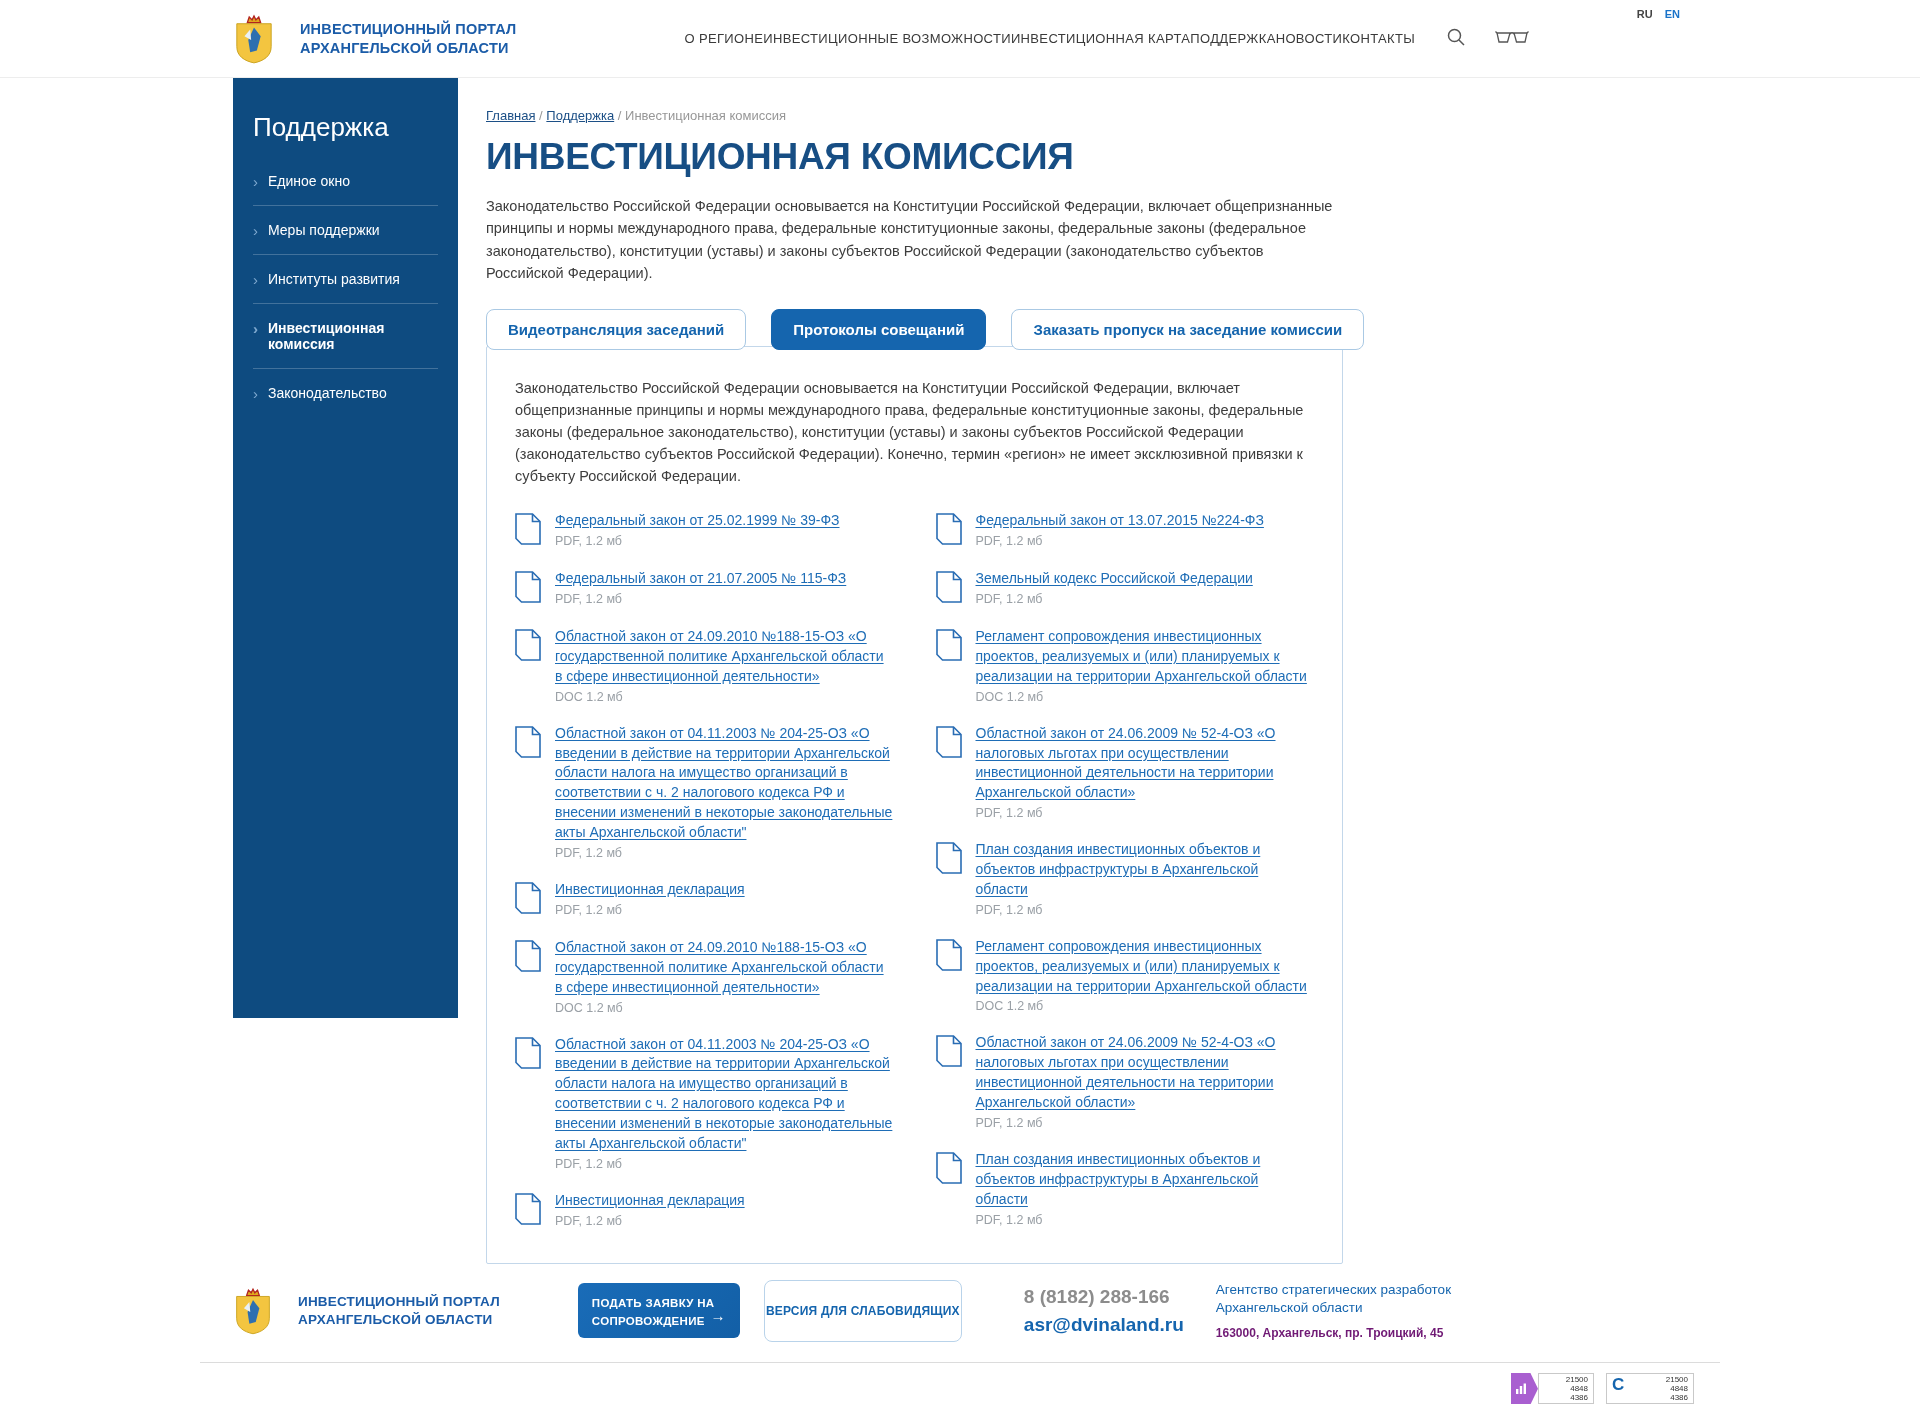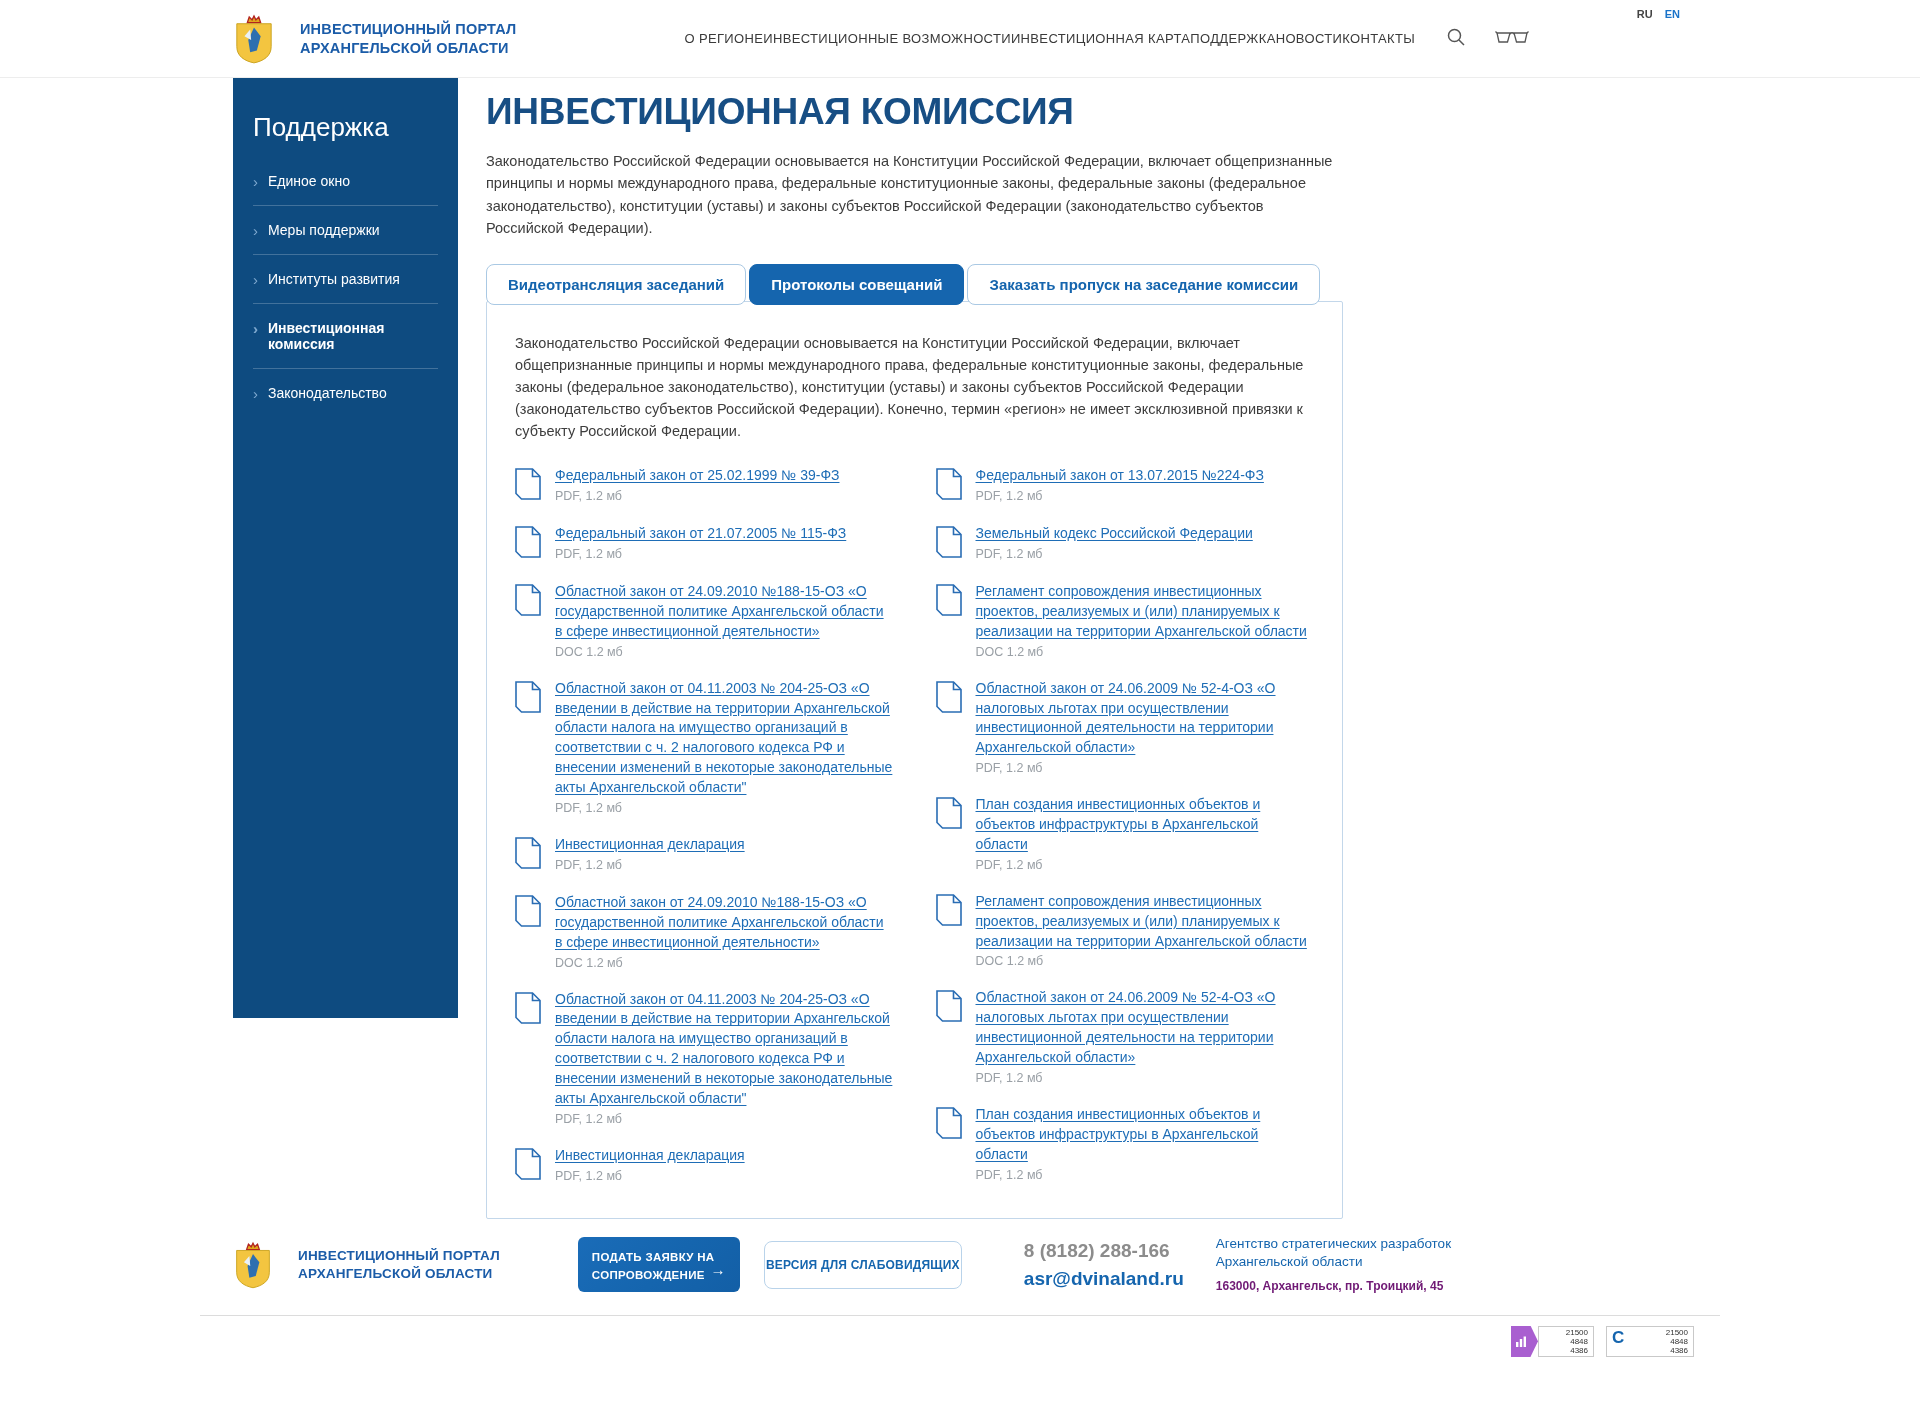--- a/index.html
+++ b/index.html
@@ -31,21 +31,21 @@
   .side-item .chev { color:#7fa9cf; font-size:15px; line-height:1; margin-top:1px; }
   .side-item.active { font-weight:700; }
 
   
   .main { margin-left:28px; width:857px; }
   .breadcrumb { margin-top:30px; font-size:13px; color:#979797; }
   .breadcrumb a { color:#1c4f86; text-decoration:underline; }
   .page-title { margin:13px 0 17px; font-size:37px; font-weight:700; color:#174e84; letter-spacing:-.3px; }
   .intro { font-size:14.5px; line-height:1.55; color:#3d3d3d; margin-bottom:24px; }
 
-  .tabs { display:flex; gap:3px; position:relative; z-index:2; }
+  .tabs { display:flex; gap:25px; position:relative; z-index:2; }
   .tab { border:1px solid #aac9e4; border-radius:8px; background:#fff; color:#1565ae;
     font-size:15px; font-weight:700; padding:11px 21px; white-space:nowrap; cursor:pointer; }
   .tab.active { background:#1565ae; border-color:#1565ae; color:#fff; }
 
   .panel { margin-top:-4px; border:1px solid #c3d7ea; border-radius:2px;
     padding:30px 28px 20px; height:918px; overflow:hidden; background:#fff; }
   .panel-text { font-size:14.5px; line-height:1.52; color:#3d3d3d; margin-bottom:24px; }
   .docs { display:grid; grid-template-columns:1fr 1fr; column-gap:42px; }
   .doc-col { display:flex; flex-direction:column; gap:20px; }
   .doc-item { display:flex; gap:14px; }
@@ -55,21 +55,21 @@
   .doc-meta { color:#9aa0a6; font-size:12.5px; margin-top:3px; }
 
   
   .footer-main { display:flex; align-items:center; margin:16px 0 0 233px; }
   .footer-logo-title { color:#1b5ca8; font-weight:700; font-size:13.5px; line-height:1.3; letter-spacing:.2px; }
   .btn-apply { margin-left:78px; width:162px; height:55px; border:none; border-radius:6px;
     background:linear-gradient(135deg,#1a6cb8 0%,#1565ae 55%,#135fa6 100%);
     color:#fff; font-family:inherit; font-size:11.5px; font-weight:700; letter-spacing:.3px;
     text-align:left; padding:12px 14px; position:relative; line-height:1.55; cursor:pointer; }
   .btn-apply .arrow { position:absolute; right:14px; bottom:11px; font-size:15px; font-weight:400; }
-  .btn-access { margin-left:24px; width:198px; height:48px; background:#fff;
+  .btn-access { margin-left:24px; width:198px; height:62px; background:#fff;
     border:1px solid #b9d3ea; border-radius:8px; color:#1565ae; font-family:inherit;
     font-size:12px; font-weight:700; letter-spacing:.2px; cursor:pointer; }
   .contacts { margin-left:62px; }
   .phone { font-size:19px; font-weight:700; color:#8c8c8c; }
   .email { display:block; font-size:19px; font-weight:700; color:#1565ae; margin-top:6px; text-decoration:none; }
   .agency { margin-left:32px; font-size:13.5px; color:#1565ae; line-height:1.35; }
   .address { margin-top:7px; color:#701a75; font-weight:700; font-size:12px; }
 
   .footer-divider { border-top:1px solid #dcdcdc; margin:20px 200px 0; }
   .footer-counters { display:flex; justify-content:flex-end; gap:12px; margin:10px 226px 0 0; }
@@ -165,20 +165,27 @@
 
         <div class="side-item">
           <span class="chev">›</span>
           <span>Законодательство</span>
         </div>
       </div>
   </aside>
 
   <main class="main">
 
+    <div class="breadcrumb">
+      <a>Главная</a>
+      <span>/</span>
+      <a>Поддержка</a>
+      <span>/</span>
+      <span>Инвестиционная комиссия</span>
+    </div>
 
     <h1 class="page-title">ИНВЕСТИЦИОННАЯ КОМИССИЯ</h1>
 
     <p class="intro">Законодательство Российской Федерации основывается на Конституции Российской Федерации, включает общепризнанные принципы и нормы международного права, федеральные конституционные законы, федеральные законы (федеральное законодательство), конституции (уставы) и законы субъектов Российской Федерации (законодательство субъектов Российской Федерации).</p>
 
     <div class="tabs">
 
         <div class="tab">Видеотрансляция заседаний</div>
 
         <div class="tab active">Протоколы совещаний</div>

